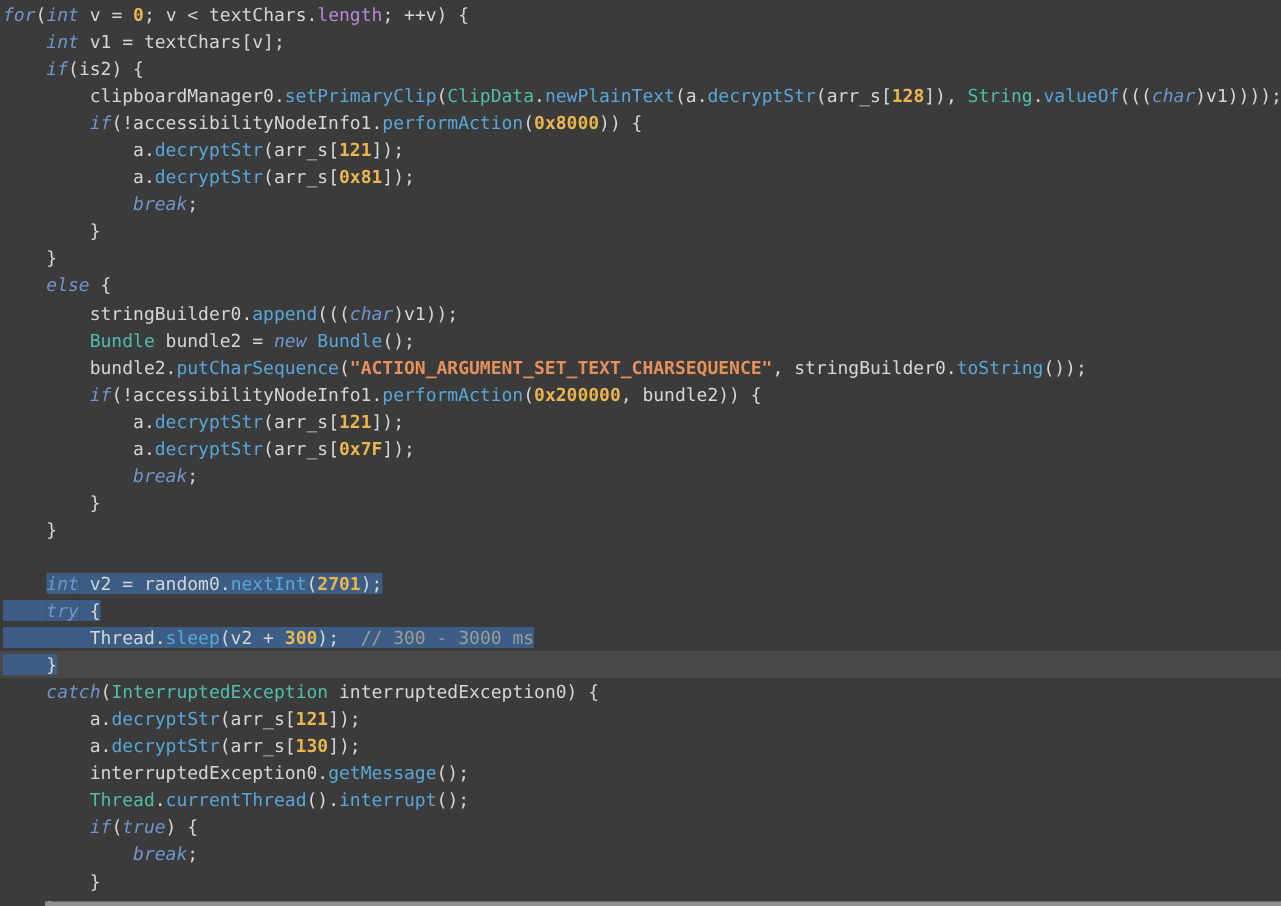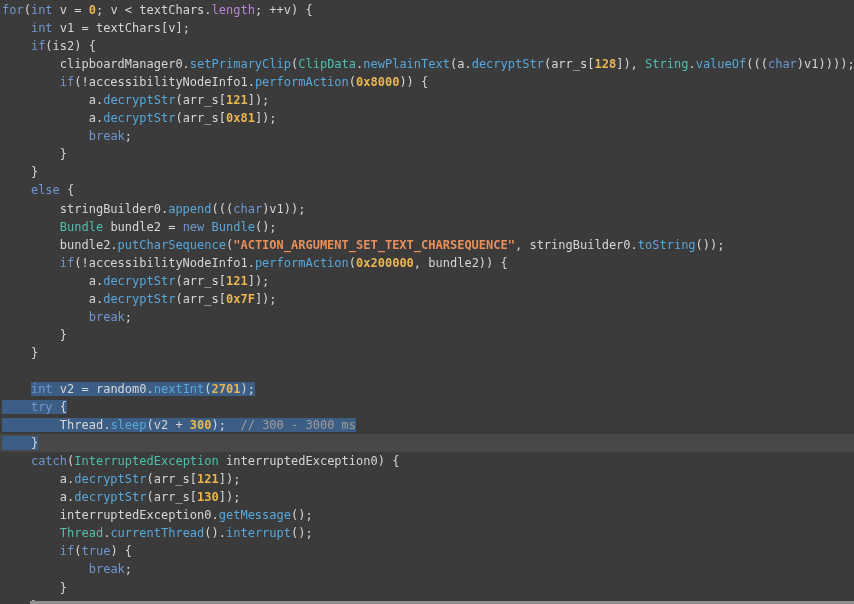--- a/index.html
+++ b/index.html
@@ -13,21 +13,21 @@
     font-size:12px;
     line-height:18.05px;
     white-space:pre;
     padding-top:1px;
     width:100%;
   }
   .line{height:18.05px;padding-left:2px;}
   .line.current{background:var(--currentline,#484848);}
   .tk{display:inline;}
   .tk-p{color:var(--p,#d6d6d6);}
-  .tk-k{color:var(--k,#7096ce);}
+  .tk-k{color:var(--k,#7096ce);font-style:italic;}
   .tk-m{color:var(--m,#58a7db);}
   .tk-mu{color:var(--m,#58a7db);}
   .tk-t{color:var(--t,#4ebfad);}
   .tk-n{color:var(--n,#ebb64f);font-weight:bold;}
   .tk-s{color:var(--s,#e8905c);font-weight:bold;}
   .tk-f{color:var(--f,#bb86d8);}
   .tk-c{color:var(--c,#9c9c9c);}
   .sel{background:var(--sel,#3d5e84);}
   .hscroll{
     position:absolute;left:30px;right:0;bottom:0;height:3px;

